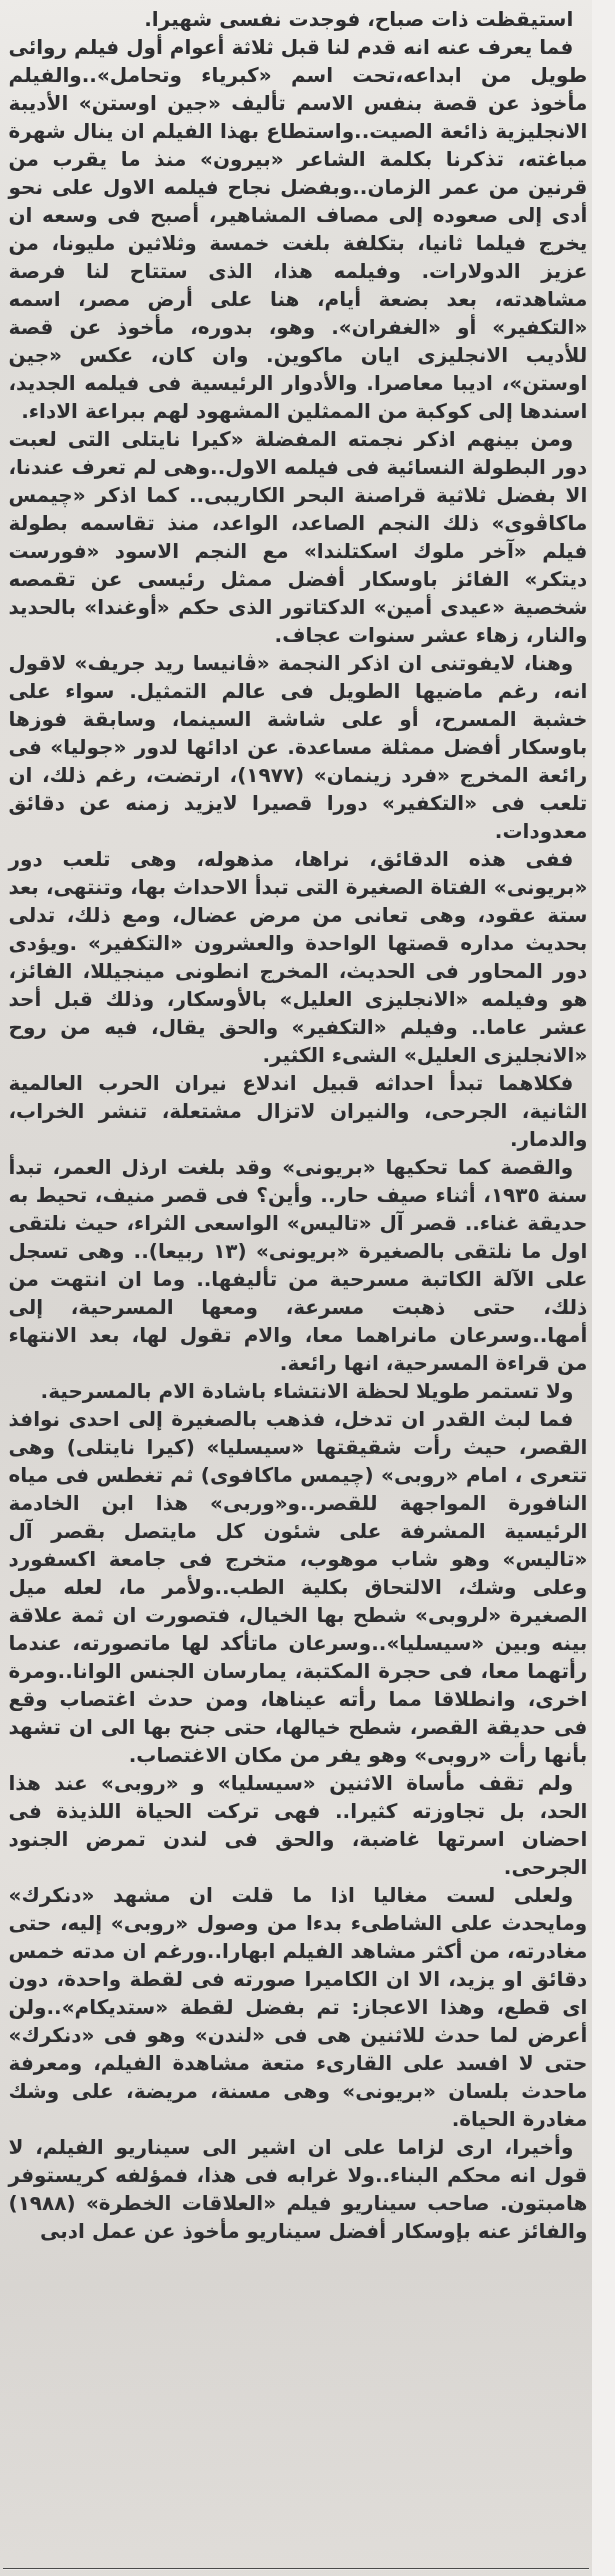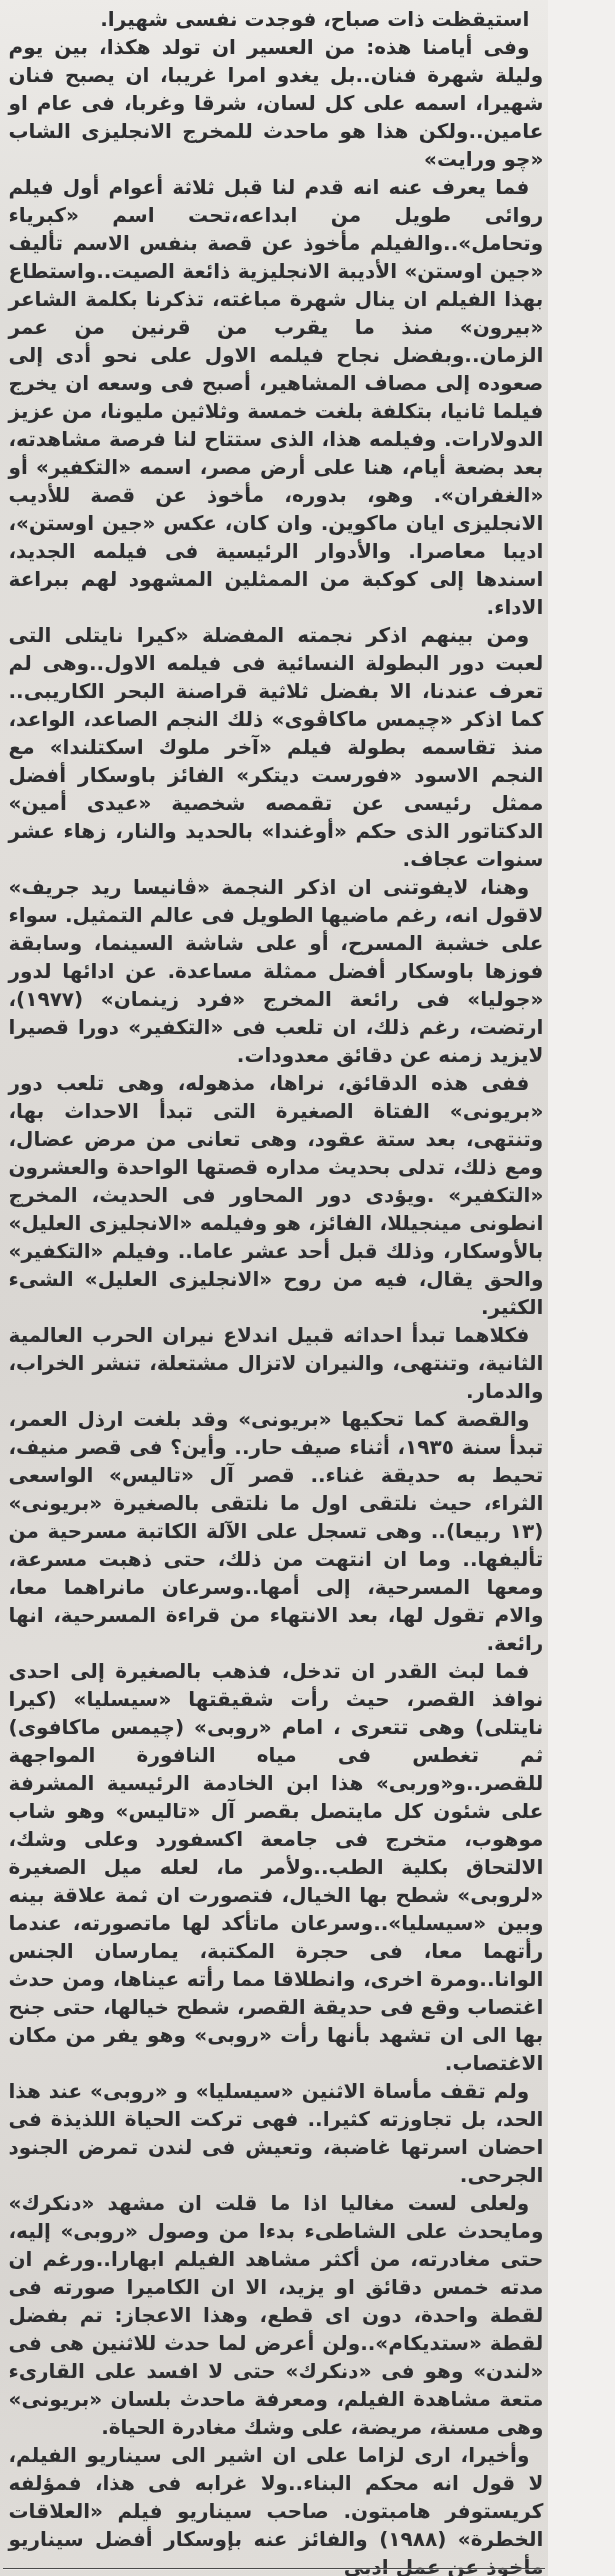--- a/index.html
+++ b/index.html
@@ -4,21 +4,21 @@
 <style>
   :root{
     --bg:#e2dfdb;
     --fg:#2e2e30;
     --rule:#4a4a4a;
   }
   html,body{margin:0;padding:0;}
   body{background:#f2f0ee;}
   .page{
     position:relative;
-    width:548px;
+    width:592px;
     height:2576px;
     margin:0;
     overflow:hidden;
     background:
       linear-gradient(178deg,
         #edebe8 0%,
         #dfddd9 12%,
         var(--bg) 30%,
         #d9d6d2 52%,
         #e4e1dd 70%,
@@ -52,27 +52,27 @@
     background:var(--rule);
     box-shadow:0 0.9px 0 rgba(255,255,255,.45);
   }
 </style>
 </head>
 <body>
 
 <div class="page">
   <div class="column">
       <p class="para">استيقظت ذات صباح، فوجدت نفسى شهيرا.</p>
-      <p class="para">وفى أيامنا هذه: من العسير ان تولد هكذا، بين يوم وليلة شهرة فنان..بل يغدو امرا غريبا، ان يصبح فنان شهيرا، اسمه على كل لسان،  شرقا وغربا، فى عام او عامين..ولكن هذا هو ماحدث للمخرج الانجليزى الشاب «چو ورايت»</p>
       <p class="para">فما يعرف عنه انه قدم لنا قبل ثلاثة أعوام أول فيلم روائى طويل من ابداعه،تحت اسم «كبرياء وتحامل»..والفيلم مأخوذ عن قصة بنفس الاسم تأليف «جين اوستن» الأديبة الانجليزية ذائعة الصيت..واستطاع بهذا الفيلم ان ينال شهرة مباغته، تذكرنا بكلمة الشاعر «بيرون» منذ ما يقرب من قرنين من عمر الزمان..وبفضل نجاح فيلمه الاول على نحو أدى إلى صعوده إلى مصاف المشاهير، أصبح فى وسعه ان يخرج فيلما ثانيا، بتكلفة بلغت خمسة وثلاثين مليونا، من عزيز الدولارات. وفيلمه هذا، الذى ستتاح لنا فرصة مشاهدته، بعد بضعة أيام، هنا على أرض مصر،  اسمه «التكفير» أو «الغفران». وهو، بدوره، مأخوذ عن قصة للأديب الانجليزى ايان ماكوين. وان كان، عكس «جين اوستن»، اديبا معاصرا. والأدوار الرئيسية فى فيلمه الجديد، اسندها إلى كوكبة من الممثلين المشهود لهم ببراعة الاداء.</p>
       <p class="para">ومن بينهم اذكر نجمته المفضلة «كيرا نايتلى التى لعبت دور البطولة النسائية فى فيلمه الاول..وهى لم تعرف عندنا، الا بفضل ثلاثية قراصنة البحر الكاريبى.. كما اذكر «چيمس ماكاڤوى» ذلك النجم الصاعد، الواعد، منذ تقاسمه بطولة فيلم «آخر ملوك اسكتلندا» مع النجم الاسود «فورست ديتكر» الفائز باوسكار أفضل ممثل رئيسى عن تقمصه شخصية «عيدى أمين» الدكتاتور الذى حكم «أوغندا» بالحديد والنار، زهاء عشر سنوات عجاف.</p>
       <p class="para">وهنا، لايفوتنى ان اذكر النجمة «ڤانيسا ريد جريف» لاقول انه، رغم ماضيها الطويل فى عالم التمثيل. سواء على خشبة المسرح، أو على شاشة السينما، وسابقة فوزها باوسكار أفضل ممثلة مساعدة. عن ادائها لدور «جوليا» فى رائعة المخرج «فرد زينمان» (١٩٧٧)، ارتضت، رغم ذلك، ان تلعب فى «التكفير» دورا قصيرا لايزيد زمنه عن دقائق معدودات.</p>
       <p class="para">ففى هذه الدقائق، نراها، مذهوله، وهى تلعب دور «بريونى» الفتاة الصغيرة التى تبدأ الاحداث بها، وتنتهى، بعد ستة عقود، وهى تعانى من مرض عضال، ومع ذلك، تدلى بحديث مداره قصتها الواحدة والعشرون «التكفير» .ويؤدى دور المحاور فى الحديث، المخرج انطونى مينجيللا، الفائز، هو وفيلمه «الانجليزى العليل» بالأوسكار، وذلك قبل أحد عشر عاما.. وفيلم «التكفير» والحق يقال، فيه من روح «الانجليزى العليل» الشىء الكثير.</p>
-      <p class="para">فكلاهما تبدأ احداثه قبيل اندلاع نيران الحرب العالمية الثانية، وتنتهى، والنيران لاتزال مشتعلة، تنشر الخراب، والدمار.</p>
+      <p class="para">فكلاهما تبدأ احداثه قبيل اندلاع نيران الحرب العالمية الثانية، الجرحى، والنيران لاتزال مشتعلة، تنشر الخراب، والدمار.</p>
       <p class="para">والقصة كما تحكيها «بريونى» وقد بلغت ارذل العمر، تبدأ سنة ١٩٣٥، أثناء صيف حار.. وأين؟ فى قصر منيف، تحيط به حديقة غناء.. قصر آل «تاليس» الواسعى الثراء، حيث نلتقى اول ما نلتقى بالصغيرة «بريونى» (١٣ ربيعا).. وهى تسجل على الآلة الكاتبة مسرحية من تأليفها.. وما ان انتهت من ذلك، حتى ذهبت مسرعة، ومعها المسرحية، إلى أمها..وسرعان مانراهما معا، والام تقول لها، بعد الانتهاء من قراءة المسرحية، انها رائعة.</p>
+      <p class="para">ولا تستمر طويلا لحظة الانتشاء باشادة الام بالمسرحية.</p>
       <p class="para">فما لبث القدر ان تدخل، فذهب بالصغيرة إلى احدى نوافذ القصر، حيث رأت شقيقتها «سيسليا» (كيرا نايتلى) وهى تتعرى ، امام «روبى» (چيمس ماكافوى) ثم  تغطس فى مياه النافورة المواجهة للقصر..و«وربى» هذا ابن الخادمة الرئيسية المشرفة على شئون كل مايتصل بقصر آل «تاليس» وهو شاب موهوب، متخرج فى جامعة اكسفورد وعلى وشك، الالتحاق بكلية الطب..ولأمر ما، لعله ميل الصغيرة «لروبى» شطح بها الخيال، فتصورت ان ثمة علاقة بينه وبين «سيسليا»..وسرعان ماتأكد لها ماتصورته، عندما رأتهما معا، فى حجرة المكتبة، يمارسان الجنس الوانا..ومرة اخرى، وانطلاقا مما رأته عيناها، ومن حدث اغتصاب وقع فى حديقة القصر، شطح خيالها، حتى جنح بها الى ان تشهد بأنها رأت «روبى» وهو يفر من مكان الاغتصاب.</p>
-      <p class="para">ولم تقف مأساة الاثنين «سيسليا» و «روبى» عند هذا الحد، بل تجاوزته كثيرا.. فهى تركت الحياة اللذيذة فى احضان اسرتها غاضبة، وتعيش فى لندن تمرض الجنود الجرحى.</p>
+      <p class="para">ولم تقف مأساة الاثنين «سيسليا» و «روبى» عند هذا الحد، بل تجاوزته كثيرا.. فهى تركت الحياة اللذيذة فى احضان اسرتها غاضبة، والحق فى لندن تمرض الجنود الجرحى.</p>
       <p class="para">ولعلى لست مغاليا اذا ما قلت ان مشهد «دنكرك» ومايحدث على الشاطىء بدءا من وصول «روبى»  إليه، حتى مغادرته، من أكثر مشاهد الفيلم ابهارا..ورغم ان مدته خمس دقائق او يزيد، الا ان الكاميرا صورته فى لقطة واحدة، دون اى قطع، وهذا الاعجاز: تم بفضل لقطة «ستديكام»..ولن أعرض لما حدث للاثنين هى فى «لندن»  وهو فى «دنكرك» حتى لا افسد على القارىء متعة مشاهدة الفيلم، ومعرفة ماحدث بلسان «بريونى» وهى مسنة، مريضة، على وشك مغادرة الحياة.</p>
       <p class="para">وأخيرا، ارى لزاما على ان اشير الى سيناريو الفيلم،  لا قول انه محكم البناء..ولا غرابه فى هذا، فمؤلفه كريستوفر هامبتون. صاحب سيناريو فيلم «العلاقات الخطرة» (١٩٨٨) والفائز عنه بإوسكار أفضل سيناريو مأخوذ عن عمل ادبى</p>
     </div>
   <div class="bottom-rule"></div>
 </div>
 
 
 </body></html>

